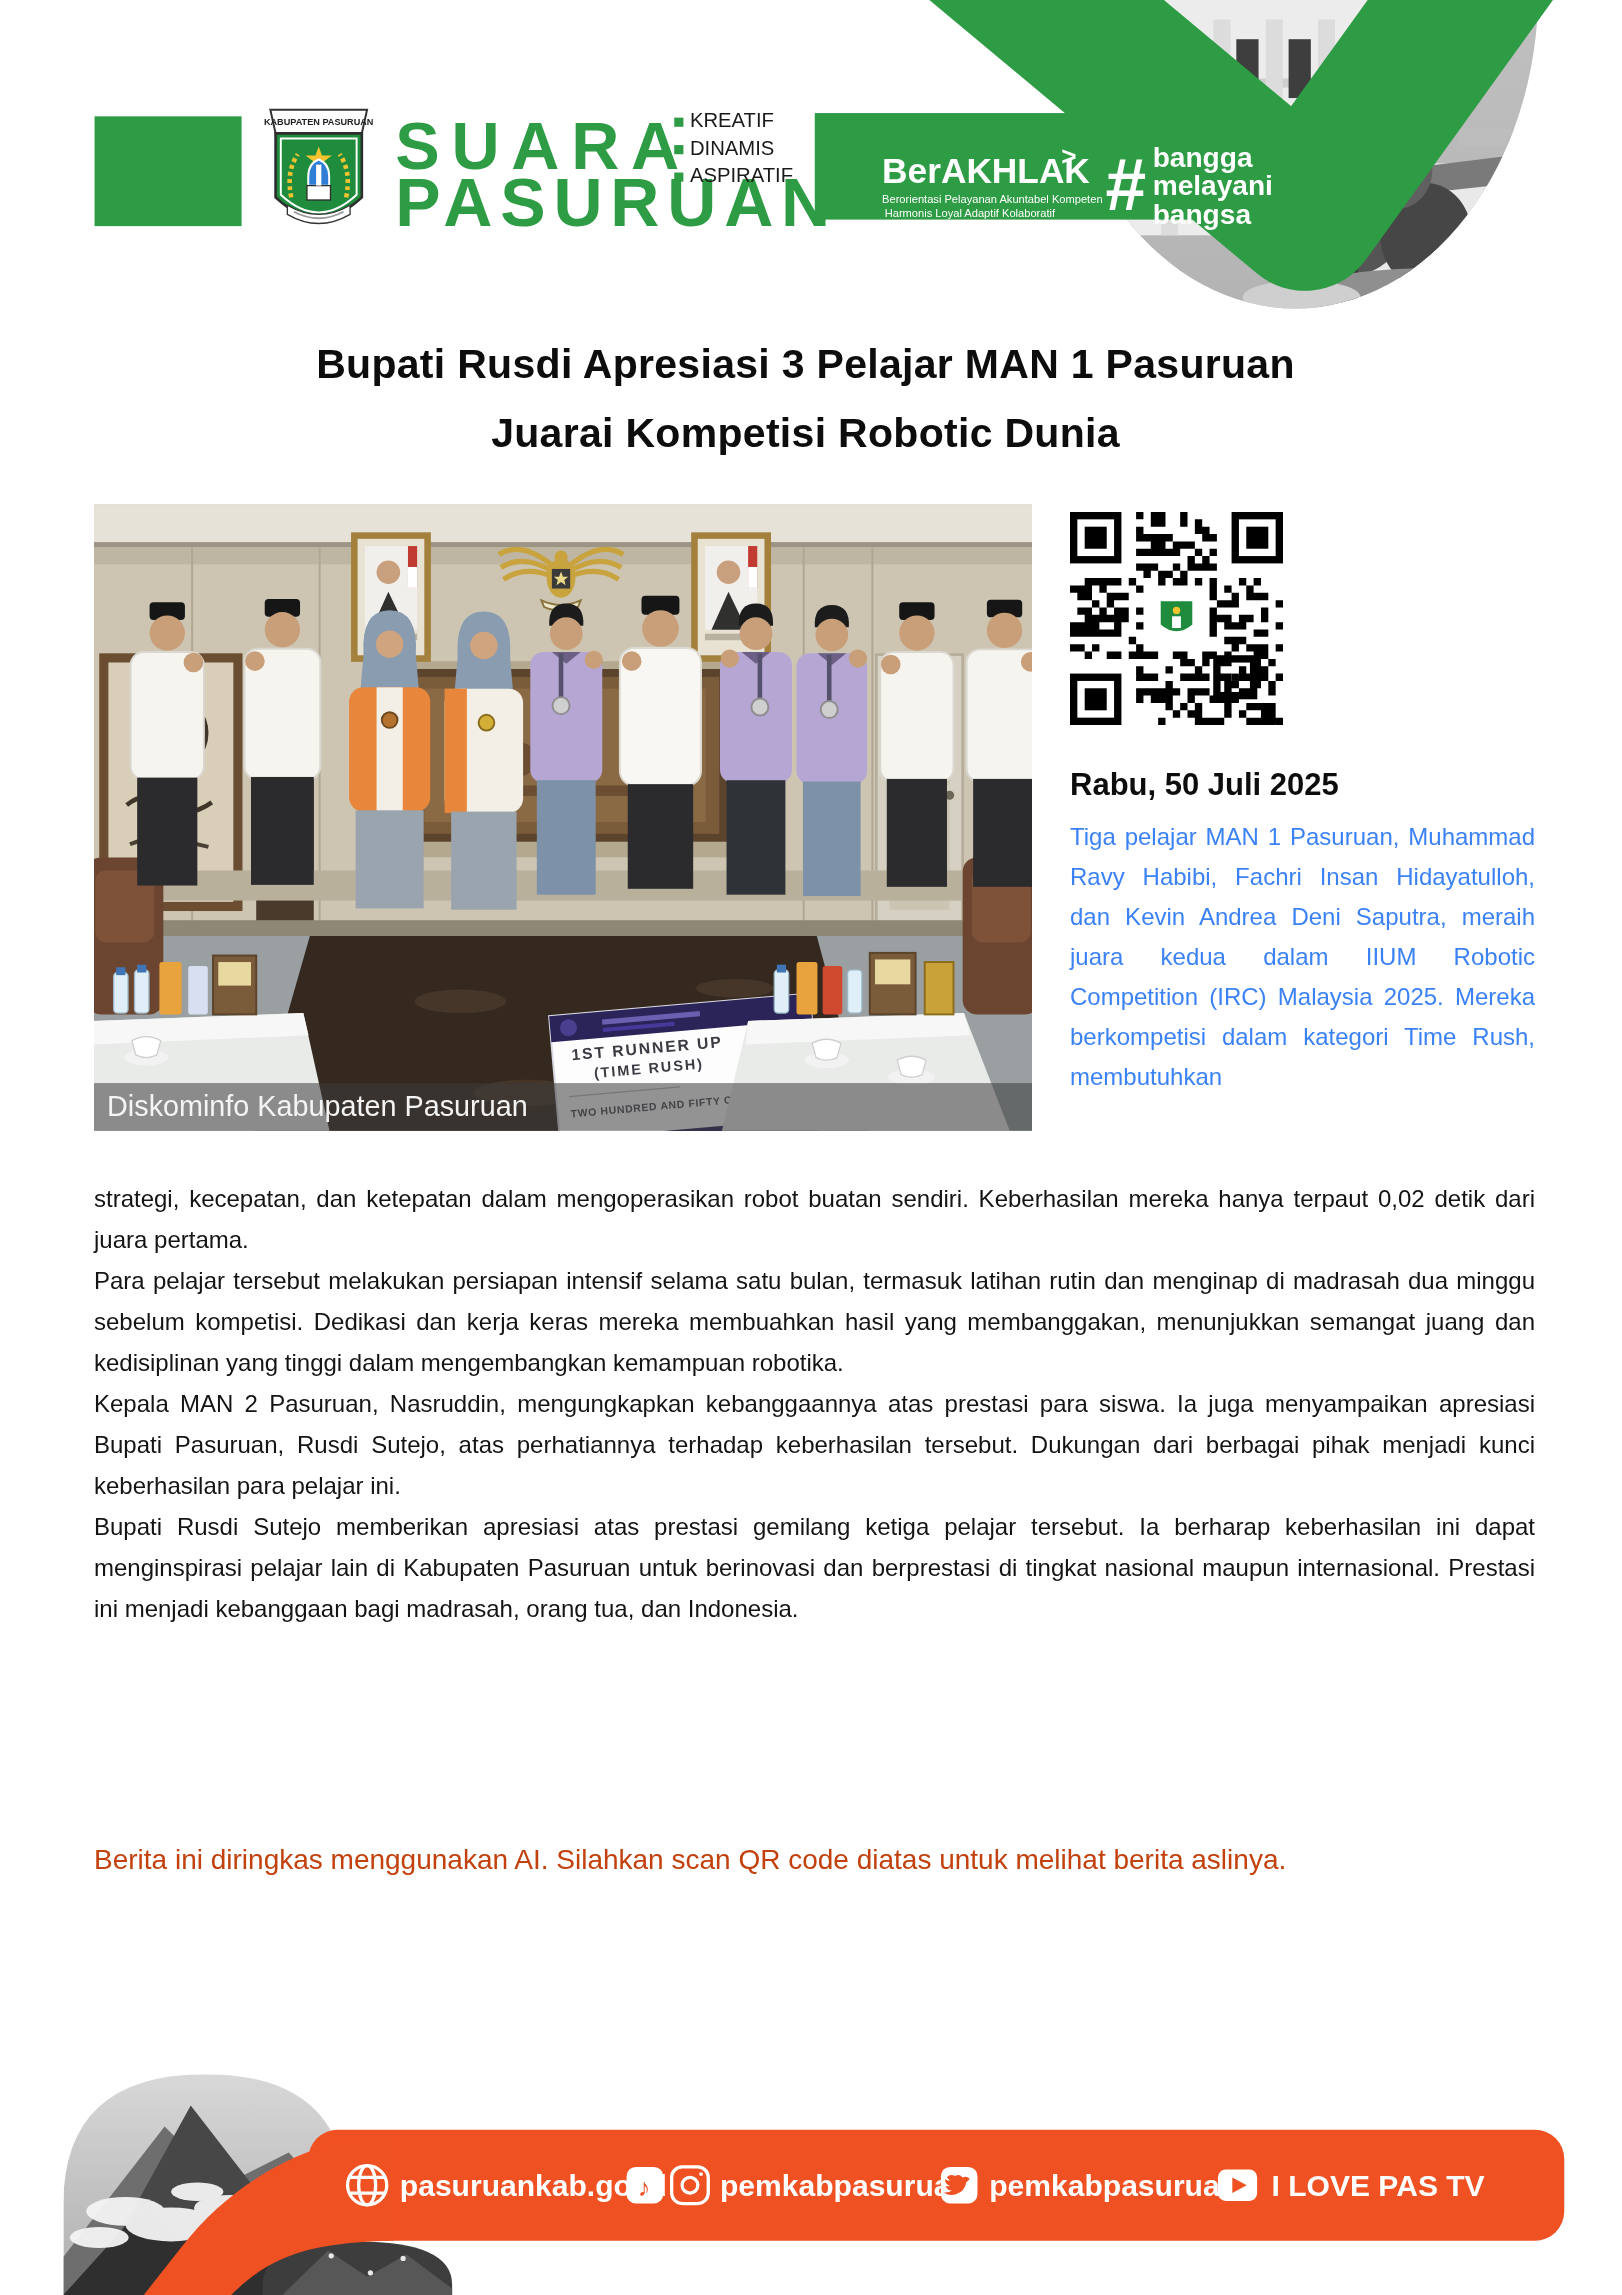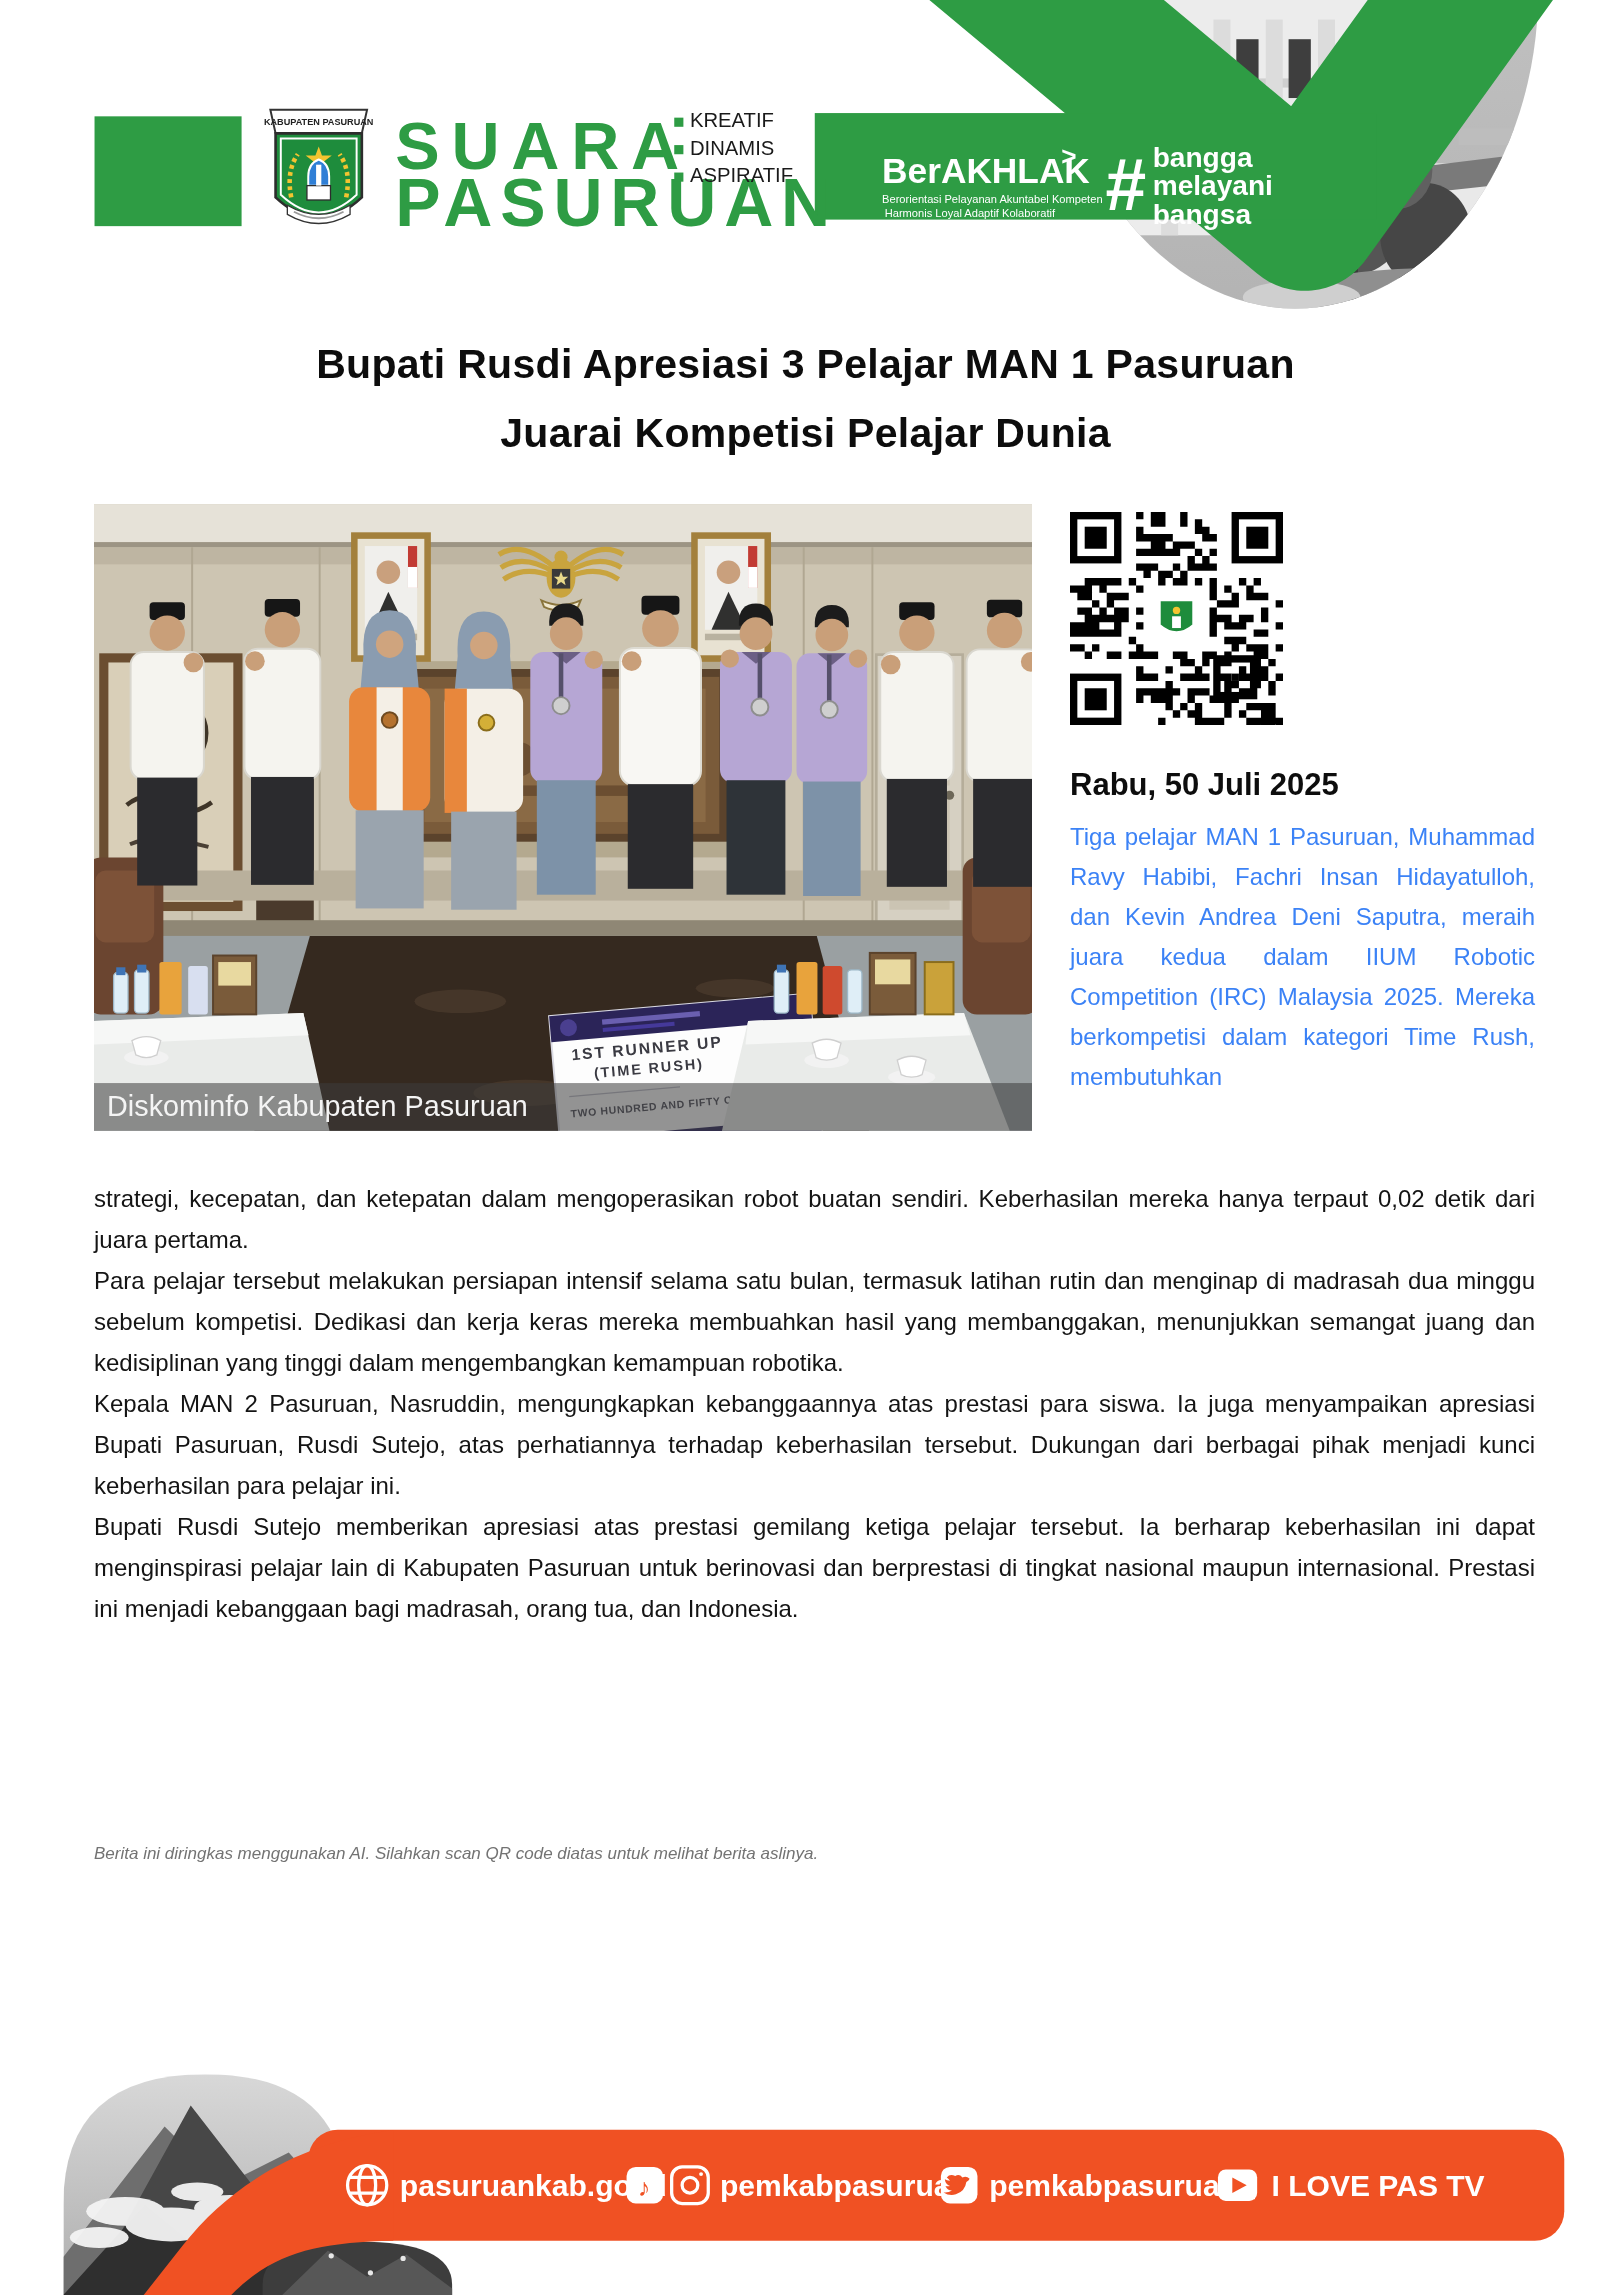--- a/index.html
+++ b/index.html
@@ -15,21 +15,21 @@
   
   .qr{left:1070px;top:512px;width:213px;height:213px;}
   .date{left:1070px;top:767px;font-size:31px;font-weight:bold;color:#0d0d0d;}
   .introcol{left:1070px;top:817px;width:465px;font-size:24px;line-height:40px;
             text-align:justify;color:#3b82f6;}
 
   
   .bodytext{left:94px;top:1178px;width:1441px;font-size:24px;line-height:41px;
             text-align:justify;color:#141414;}
   .bodytext p{margin:0;}
-  .ainote{left:94px;top:1844px;width:1441px;font-size:17px;font-style:italic;color:#737373;}
+  .ainote{left:94px;top:1844px;width:1441px;font-size:28px;color:#c2410c;}
 
   
   .photo{left:94px;top:504px;width:938px;height:627px;}
 </style>
 </head>
 <body>
 
 <div class="page">
 
   <svg class="abs" style="left:0;top:0" width="1623" height="366" viewBox="0 0 2480 560">
@@ -118,21 +118,21 @@
       <rect x="1030" y="222" width="14" height="14" fill="#2E9C44"></rect>
       <rect x="1030" y="264" width="14" height="14" fill="#2E9C44"></rect>
       <text x="1054" y="195" font-size="31" fill="#1a1a1a">KREATIF</text>
       <text x="1054" y="237" font-size="31" fill="#1a1a1a">DINAMIS</text>
       <text x="1054" y="279" font-size="31" fill="#1a1a1a">ASPIRATIF</text>
     </g>
   </svg>
 
   <div class="abs title">
     <div>Bupati Rusdi Apresiasi 3 Pelajar MAN 1 Pasuruan</div>
-    <div>Juarai Kompetisi Pelajar Dunia</div>
+    <div>Juarai Kompetisi Robotic Dunia</div>
   </div>
 
   <svg class="abs photo" viewBox="0 0 1434 958">
 
     <rect x="0" y="0" width="1434" height="660" fill="#cdc5b2"></rect>
     <rect x="0" y="0" width="1434" height="58" fill="#e6e2d8"></rect>
     <rect x="0" y="58" width="1434" height="8" fill="#9c9484"></rect>
     <rect x="0" y="66" width="1434" height="26" fill="#beb5a2"></rect>
     <g stroke="#b0a792" stroke-width="3">
       <line x1="150" y1="66" x2="150" y2="660"></line>

